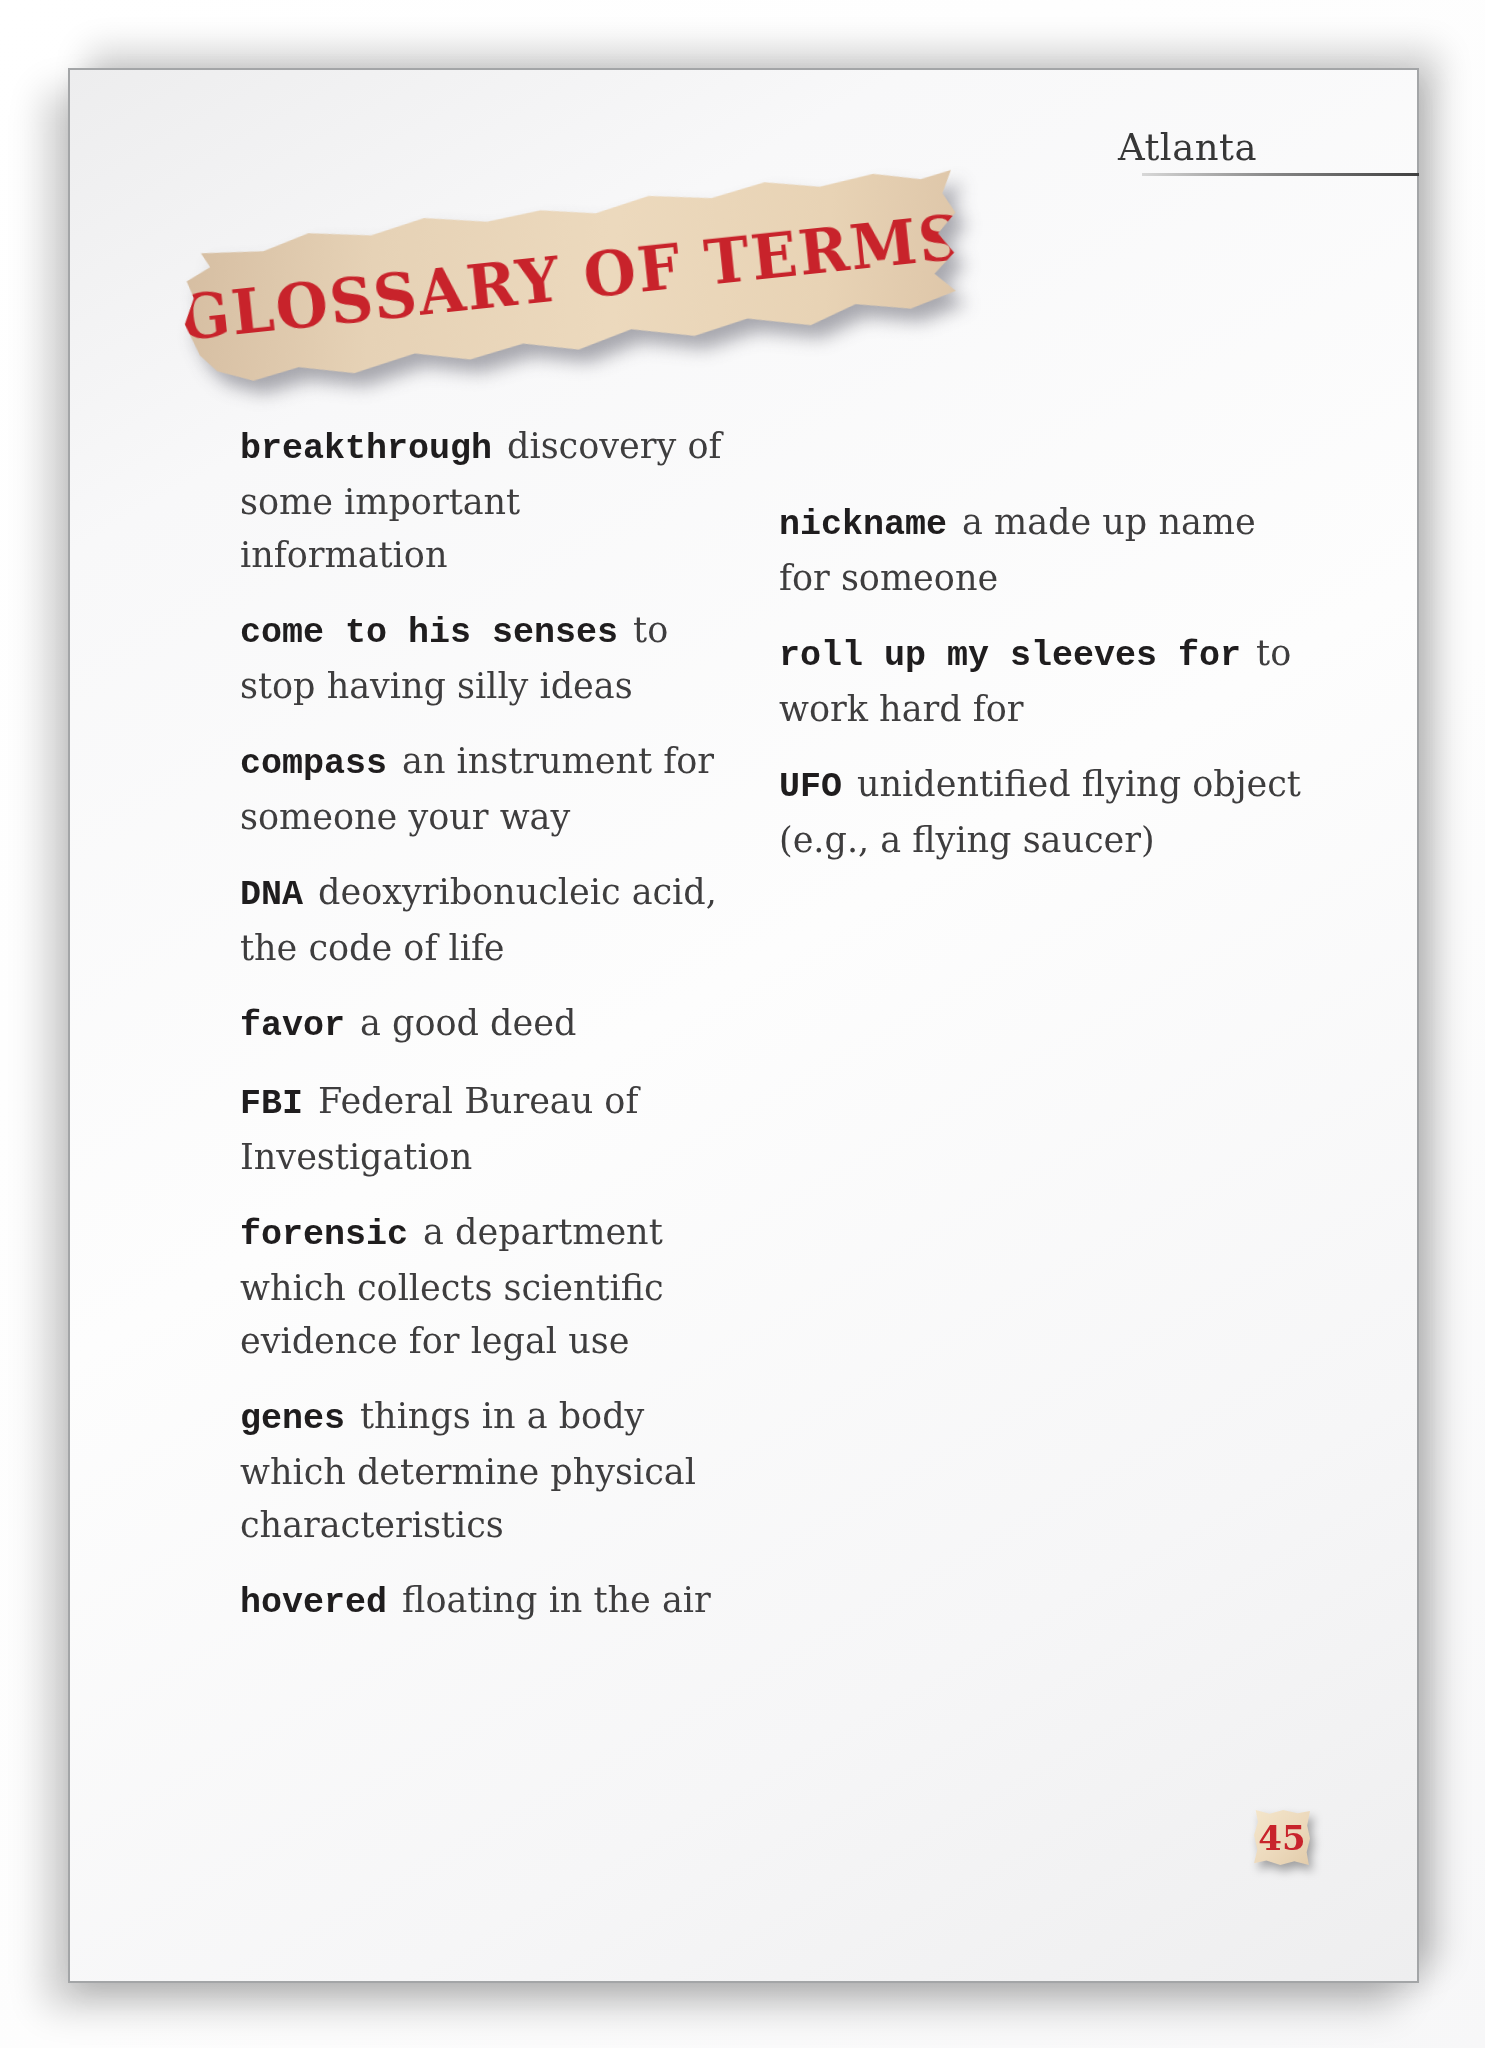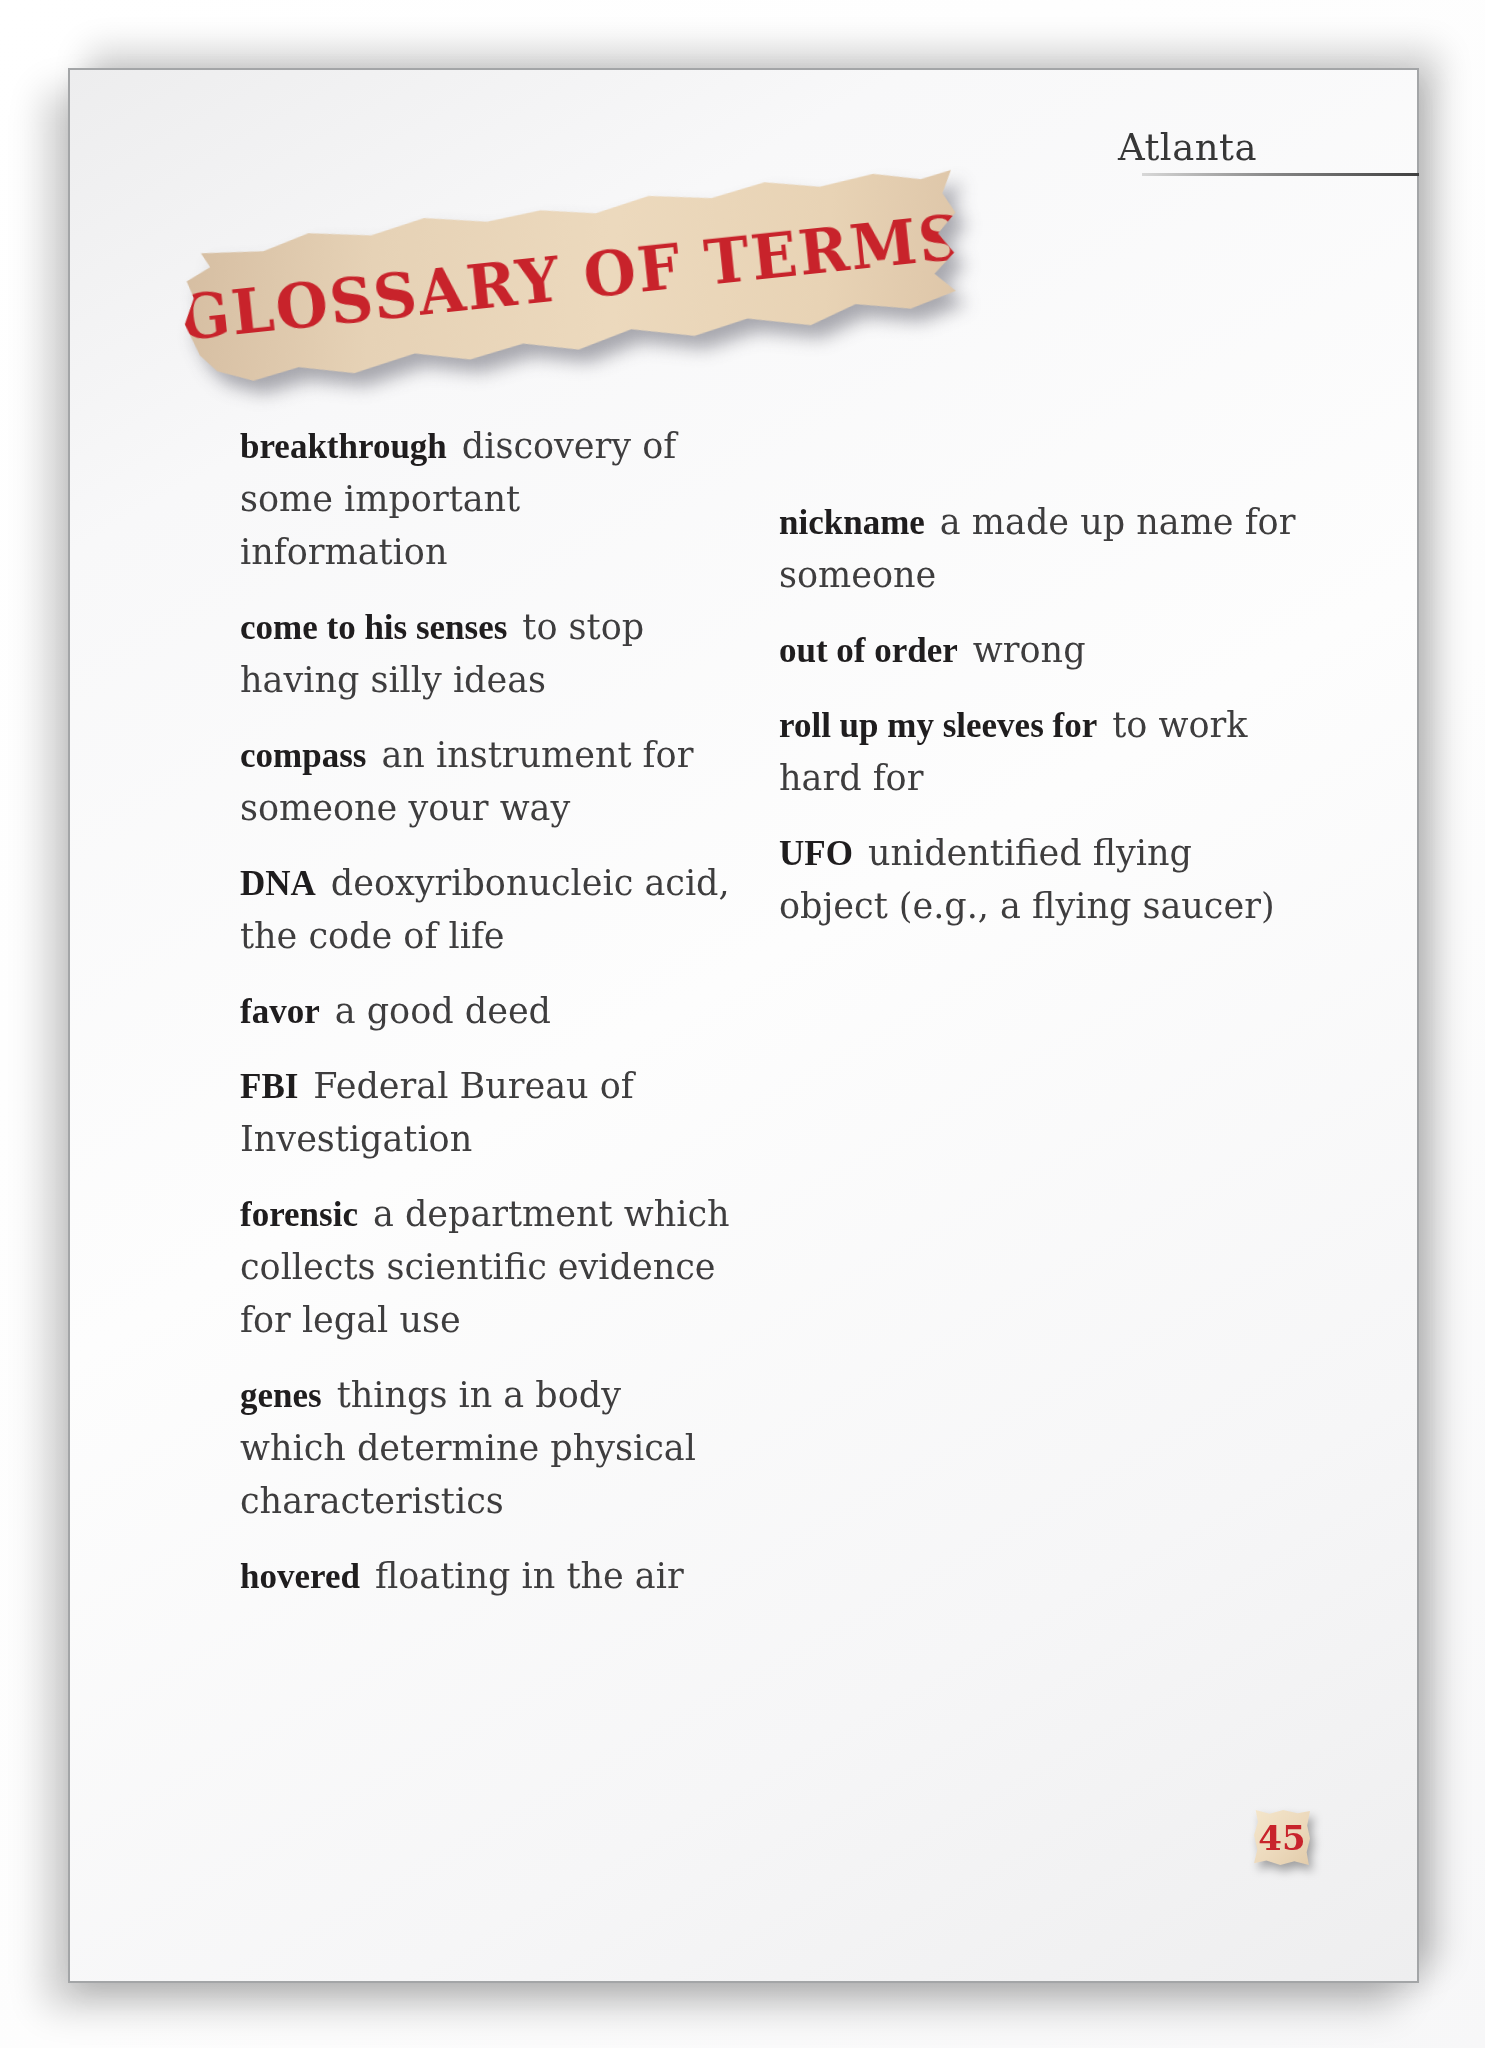--- a/index.html
+++ b/index.html
@@ -90,21 +90,21 @@
   }
   .col-left  { left: 170px; top: 350px; width: 494px; }
   .col-right { left: 709px; top: 426px; width: 522px; }
   .entry {
     font-size: 35px;
     line-height: 53px;
     margin-bottom: 22px;
     color: #3e3d3e;
   }
   .term {
-    font-family: Liberation Serif, serif;
+    font-family: Liberation Mono, monospace;
     font-weight: bold;
     color: #1f1d1e;
     padding-right: 15px;
   }
   .def {
     font-family: "DejaVu Serif", serif;
     color: #3e3d3e;
   }
   
   .plate-wrap {
@@ -178,23 +178,20 @@
       <div class="entry">
         <span class="term">hovered</span><span class="def">floating in the air</span>
       </div>
     </div>
 
     <div class="col col-right">
       <div class="entry">
         <span class="term">nickname</span><span class="def">a made up name for someone</span>
       </div>
       <div class="entry">
-        <span class="term">out of order</span><span class="def">wrong</span>
-      </div>
-      <div class="entry">
         <span class="term">roll up my sleeves for</span><span class="def">to work hard for</span>
       </div>
       <div class="entry">
         <span class="term">UFO</span><span class="def">unidentified flying object (e.g., a flying saucer)</span>
       </div>
     </div>
 
     <div class="plate-wrap">
       <div class="plate">
         <span class="plate-number">45</span>

